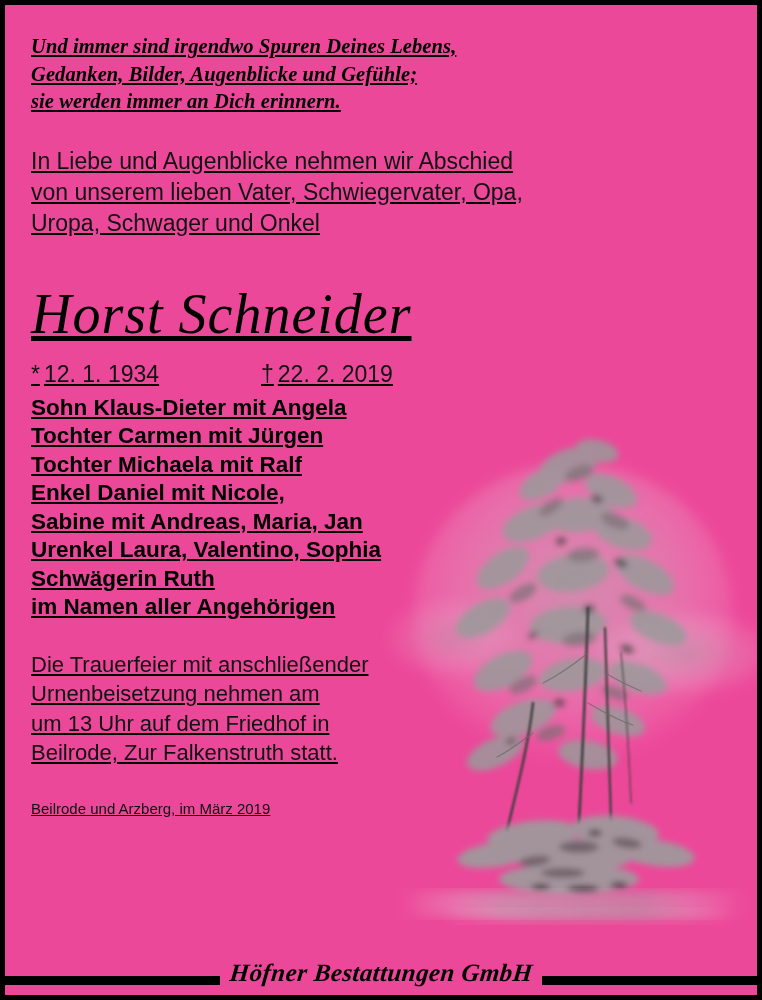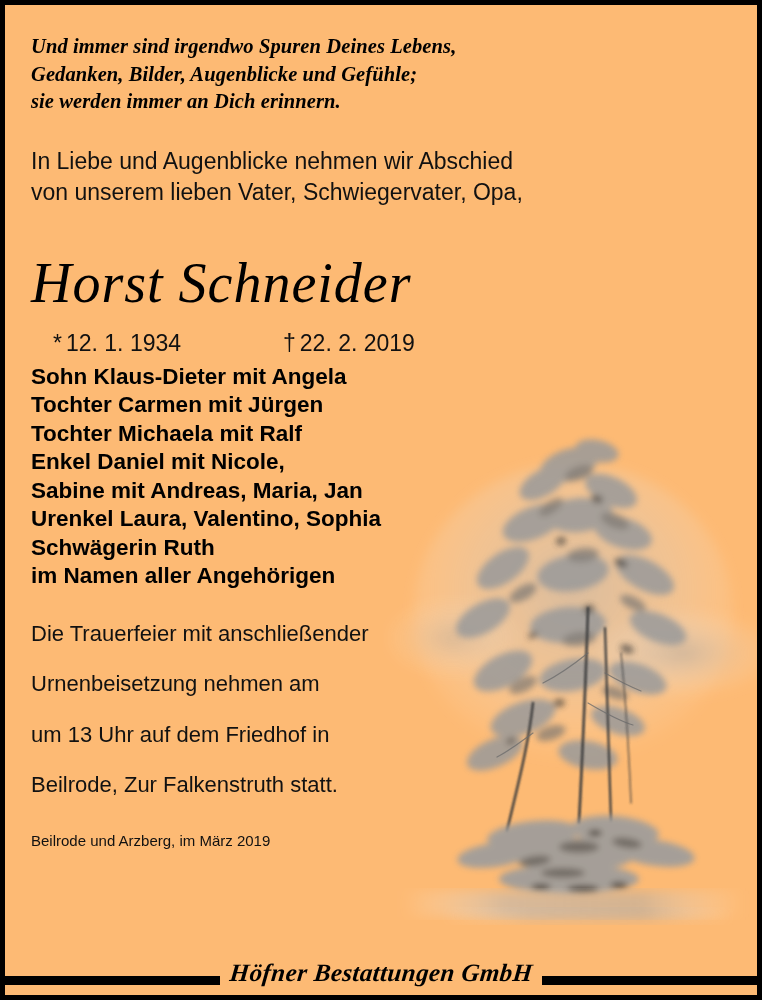--- a/index.html
+++ b/index.html
@@ -10,26 +10,27 @@
   body {
     font-family: "Liberation Sans", sans-serif;
     -webkit-font-smoothing: antialiased;
   }
 
   .notice {
     position: relative;
     width: 762px;
     height: 1000px;
     box-sizing: border-box;
-    background: #fdba74;
+    background: #ec4899;
     border-left: 5px solid #000000;
     border-right: 5px solid #000000;
     border-top: 5px solid #000000;
     border-bottom: 5px solid #000000;
     overflow: hidden;
+    text-decoration: underline;
   }
 
   
   .artwork {
     position: absolute;
     right: -6px;
     top: 398px;
     width: 380px;
     height: 560px;
     pointer-events: none;
@@ -79,21 +80,20 @@
     letter-spacing: 1px;
     white-space: nowrap;
   }
 
   
   .dates {
     margin-top: 12px;
     font-size: 23px;
     color: #111;
     display: flex;
-    margin-left: 22px;
   }
   .dates .birth { width: 230px; }
   .dates .death { }
   .sym { margin-right: 4px; }
 
   
   .mourning-intro {
     font-size: 22px;
     color: #111;
     margin-top: 52px;
@@ -108,21 +108,21 @@
   }
   .family-list div { white-space: nowrap; }
 
   
   .ceremony {
     margin-top: 28px;
     font-size: 22px;
     line-height: 29.5px;
     color: #111;
   }
-  .ceremony div { white-space: nowrap; margin-top: 21px; }
+  .ceremony div { white-space: nowrap; }
 
   .place-date {
     margin-top: 26px;
     font-size: 15px;
     color: #111;
     line-height: 29px;
   }
 
   
   .footer {
@@ -288,20 +288,21 @@
 
     <div class="epigraph">
       <div>Und immer sind irgendwo Spuren Deines Lebens,</div>
       <div>Gedanken, Bilder, Augenblicke und Gefühle;</div>
       <div>sie werden immer an Dich erinnern.</div>
     </div>
 
     <div class="intro">
       <div>In Liebe und Augenblicke nehmen wir Abschied</div>
       <div>von unserem lieben Vater, Schwiegervater, Opa,</div>
+      <div>Uropa, Schwager und Onkel</div>
     </div>
 
     <div class="deceased-name">Horst  Schneider</div>
 
     <div class="dates">
       <div class="birth">
         <span class="sym">*</span><span>12. 1. 1934</span>
       </div>
       <div class="death">
         <span class="sym">†</span><span>22. 2. 2019</span>

